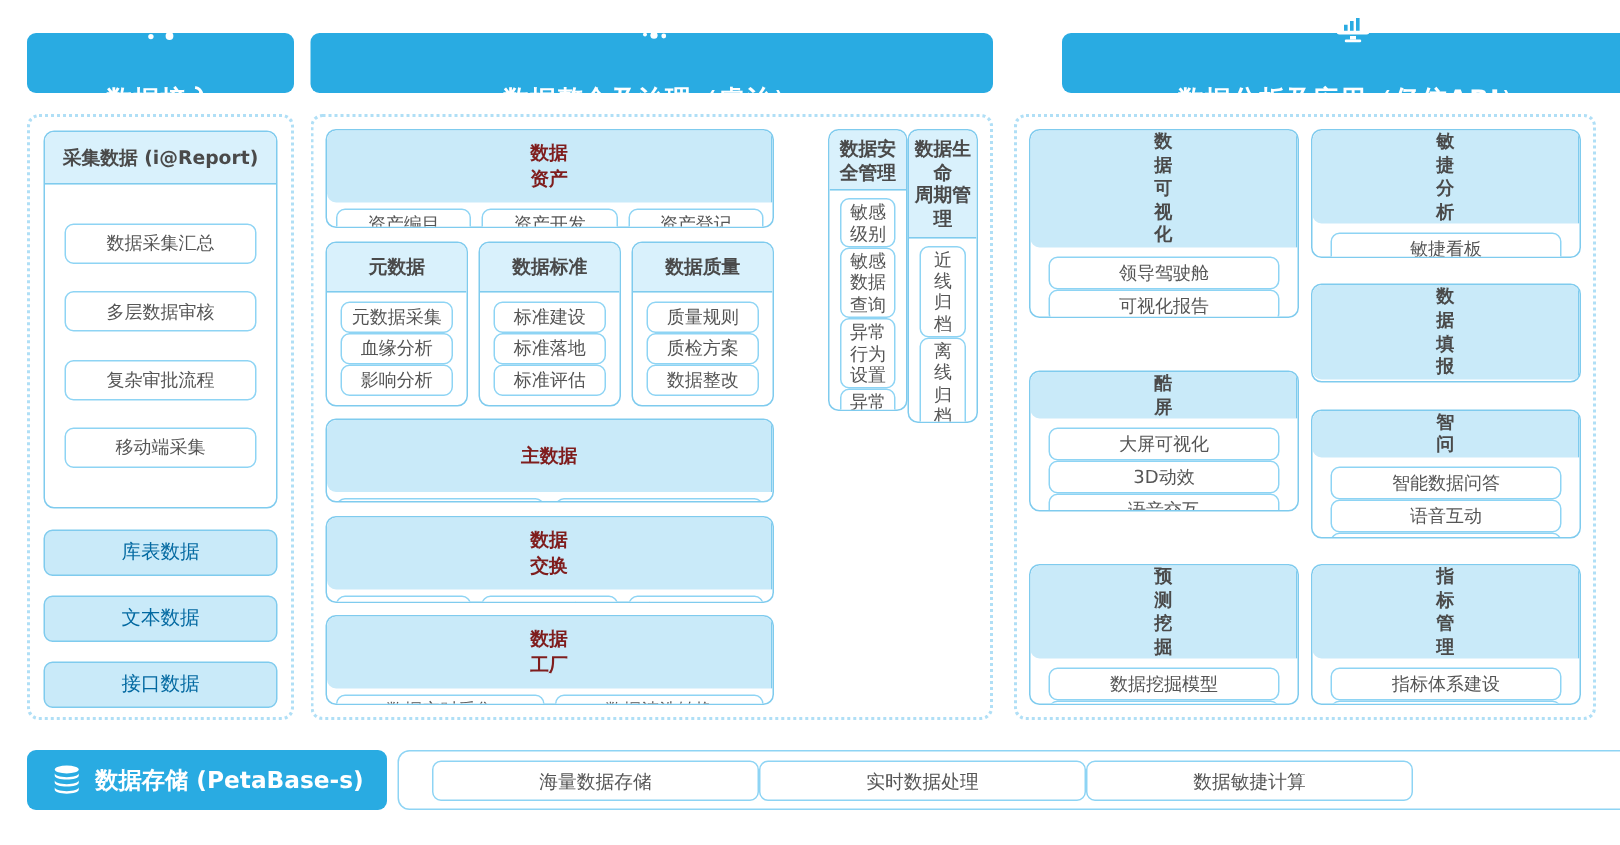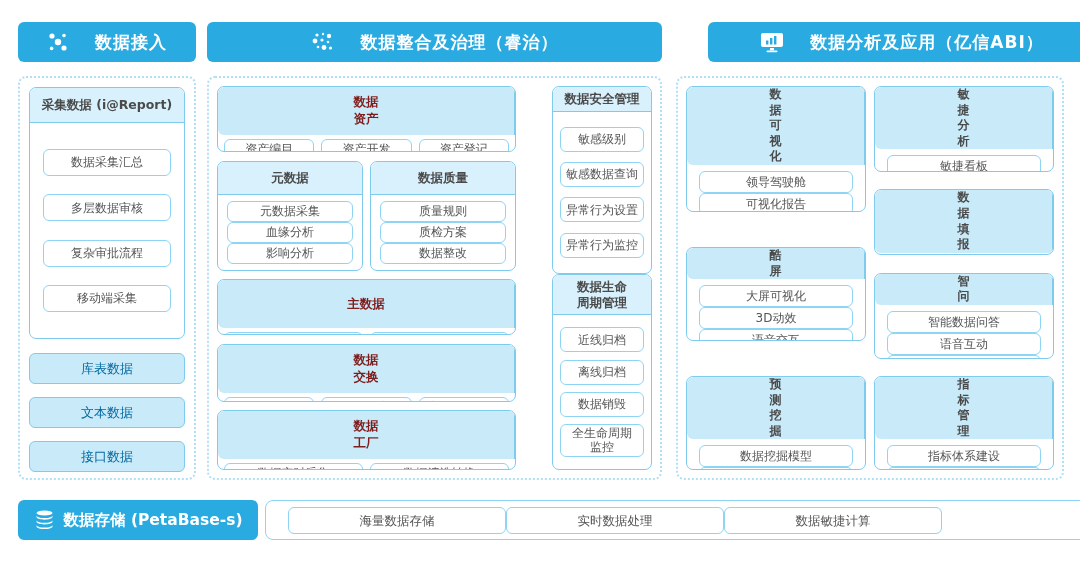--- a/index.html
+++ b/index.html
@@ -1,21 +1,21 @@
 <!DOCTYPE html>
 <html><head>
 <meta charset="utf-8">
 <style>
   html,body{margin:0;padding:0;background:#fff;}
   .canvas{position:relative;width:1080px;height:563px;background:#fff;
           font-family:"DejaVu Sans","Liberation Sans",sans-serif;color:#4d4d4d;overflow:hidden;}
   
   .hdr{position:absolute;top:22px;height:40px;background:#29ABE2;border-radius:6px;
        display:flex;align-items:center;justify-content:center;gap:26px;
-       color:#fff;font-size:17px;font-weight:bold;letter-spacing:1px;}
+       color:#fff;font-size:17px;font-weight:bold;letter-spacing:1px;flex-direction:column;}
   .hdr svg{flex:0 0 auto;}
   #hdr-access{left:18px;width:178px;}
   #hdr-gov{left:207px;width:455px;text-align:right;}
   #hdr-ana{left:708px;width:388px;}
   
   .dotted-box{position:absolute;top:76px;height:404px;border:2px dotted #B0DFF6;border-radius:8px;
               box-sizing:border-box;}
   #box-access{left:18px;width:178px;padding:9px;display:flex;flex-direction:column;}
   #box-gov{left:207px;width:455px;padding:8px;display:flex;gap:8px;}
   #box-ana{left:676px;width:388px;padding:8px;display:flex;gap:8px;}
@@ -32,21 +32,21 @@
   
   #report-panel{flex:0 0 252px;}
   #report-panel .panel-title{height:26px;}
   #report-body{flex:1;display:flex;flex-direction:column;justify-content:space-evenly;padding:8px 13px;}
   #report-body .chip{height:27px;flex:0 0 auto;}
   #data-type-buttons{flex:1;display:flex;flex-direction:column;justify-content:flex-end;gap:13px;
                      padding-top:14px;}
   #data-type-buttons .chip{height:31px;flex:0 0 auto;}
   
   .gov-left{flex:1;min-width:0;display:flex;flex-direction:column;justify-content:space-between;}
-  .gov-right{flex:0 0 100px;display:flex;flex-direction:column;justify-content:space-between;margin-left:28px;}
+  .gov-right{flex:0 0 100px;display:flex;flex-direction:row;justify-content:space-between;margin-left:28px;}
   .lrow{display:flex;box-sizing:border-box;}
   .lrow,.prow{flex:0 0 auto;}
   .gov-left>:nth-child(1){height:66px;}
   .gov-left>:nth-child(2){height:110px;}
   .gov-left>:nth-child(3){height:56px;}
   .gov-left>:nth-child(4){height:58px;}
   .gov-left>:nth-child(5){height:60px;}
   .lcell{flex:0 0 48px;background:#C9EAF9;border-right:1px solid #7FCBEE;display:flex;align-items:center;
          justify-content:center;font-size:12.5px;font-weight:600;color:#7f1d1d;white-space:pre-line;
          text-align:center;line-height:1.35;border-radius:6px 0 0 6px;}
@@ -164,20 +164,28 @@
         <div class="prow">
           <div class="panel">
             <div class="panel-title">元数据</div>
             <div class="panel-body">
               <div class="chip">元数据采集</div>
               <div class="chip">血缘分析</div>
               <div class="chip">影响分析</div>
             </div>
           </div>
           <div class="panel">
+            <div class="panel-title">数据标准</div>
+            <div class="panel-body">
+              <div class="chip">标准建设</div>
+              <div class="chip">标准落地</div>
+              <div class="chip">标准评估</div>
+            </div>
+          </div>
+          <div class="panel">
             <div class="panel-title">数据质量</div>
             <div class="panel-body">
               <div class="chip">质量规则</div>
               <div class="chip">质检方案</div>
               <div class="chip">数据整改</div>
             </div>
           </div>
         </div>
         <div class="lrow panel">
           <div class="lcell">主数据</div>

